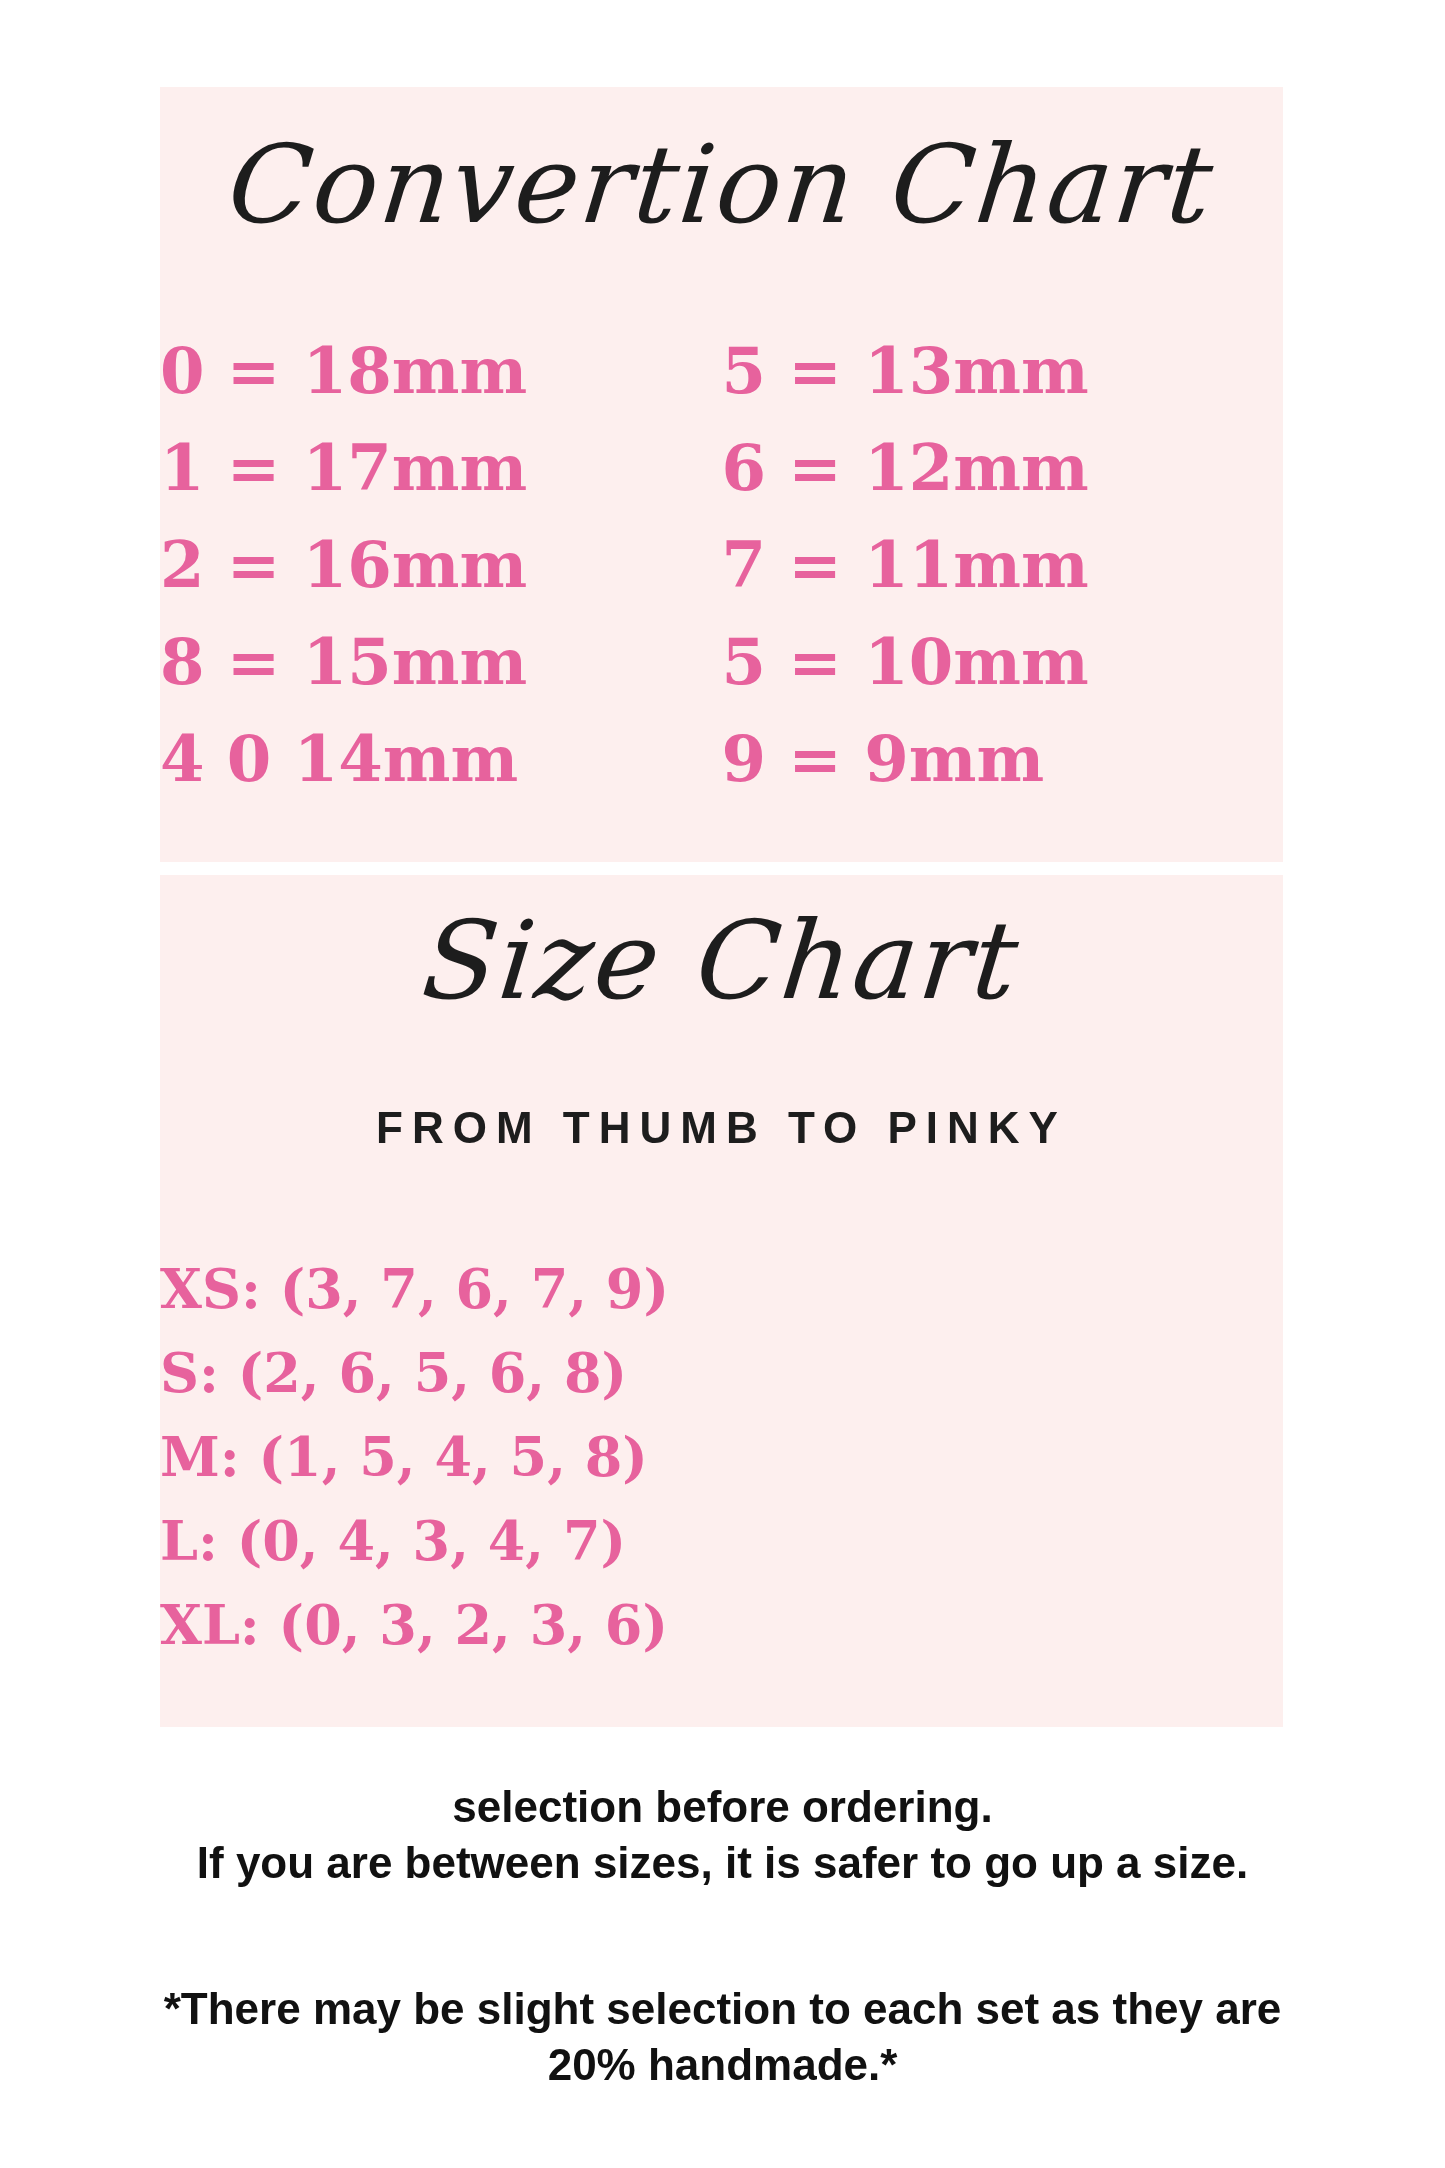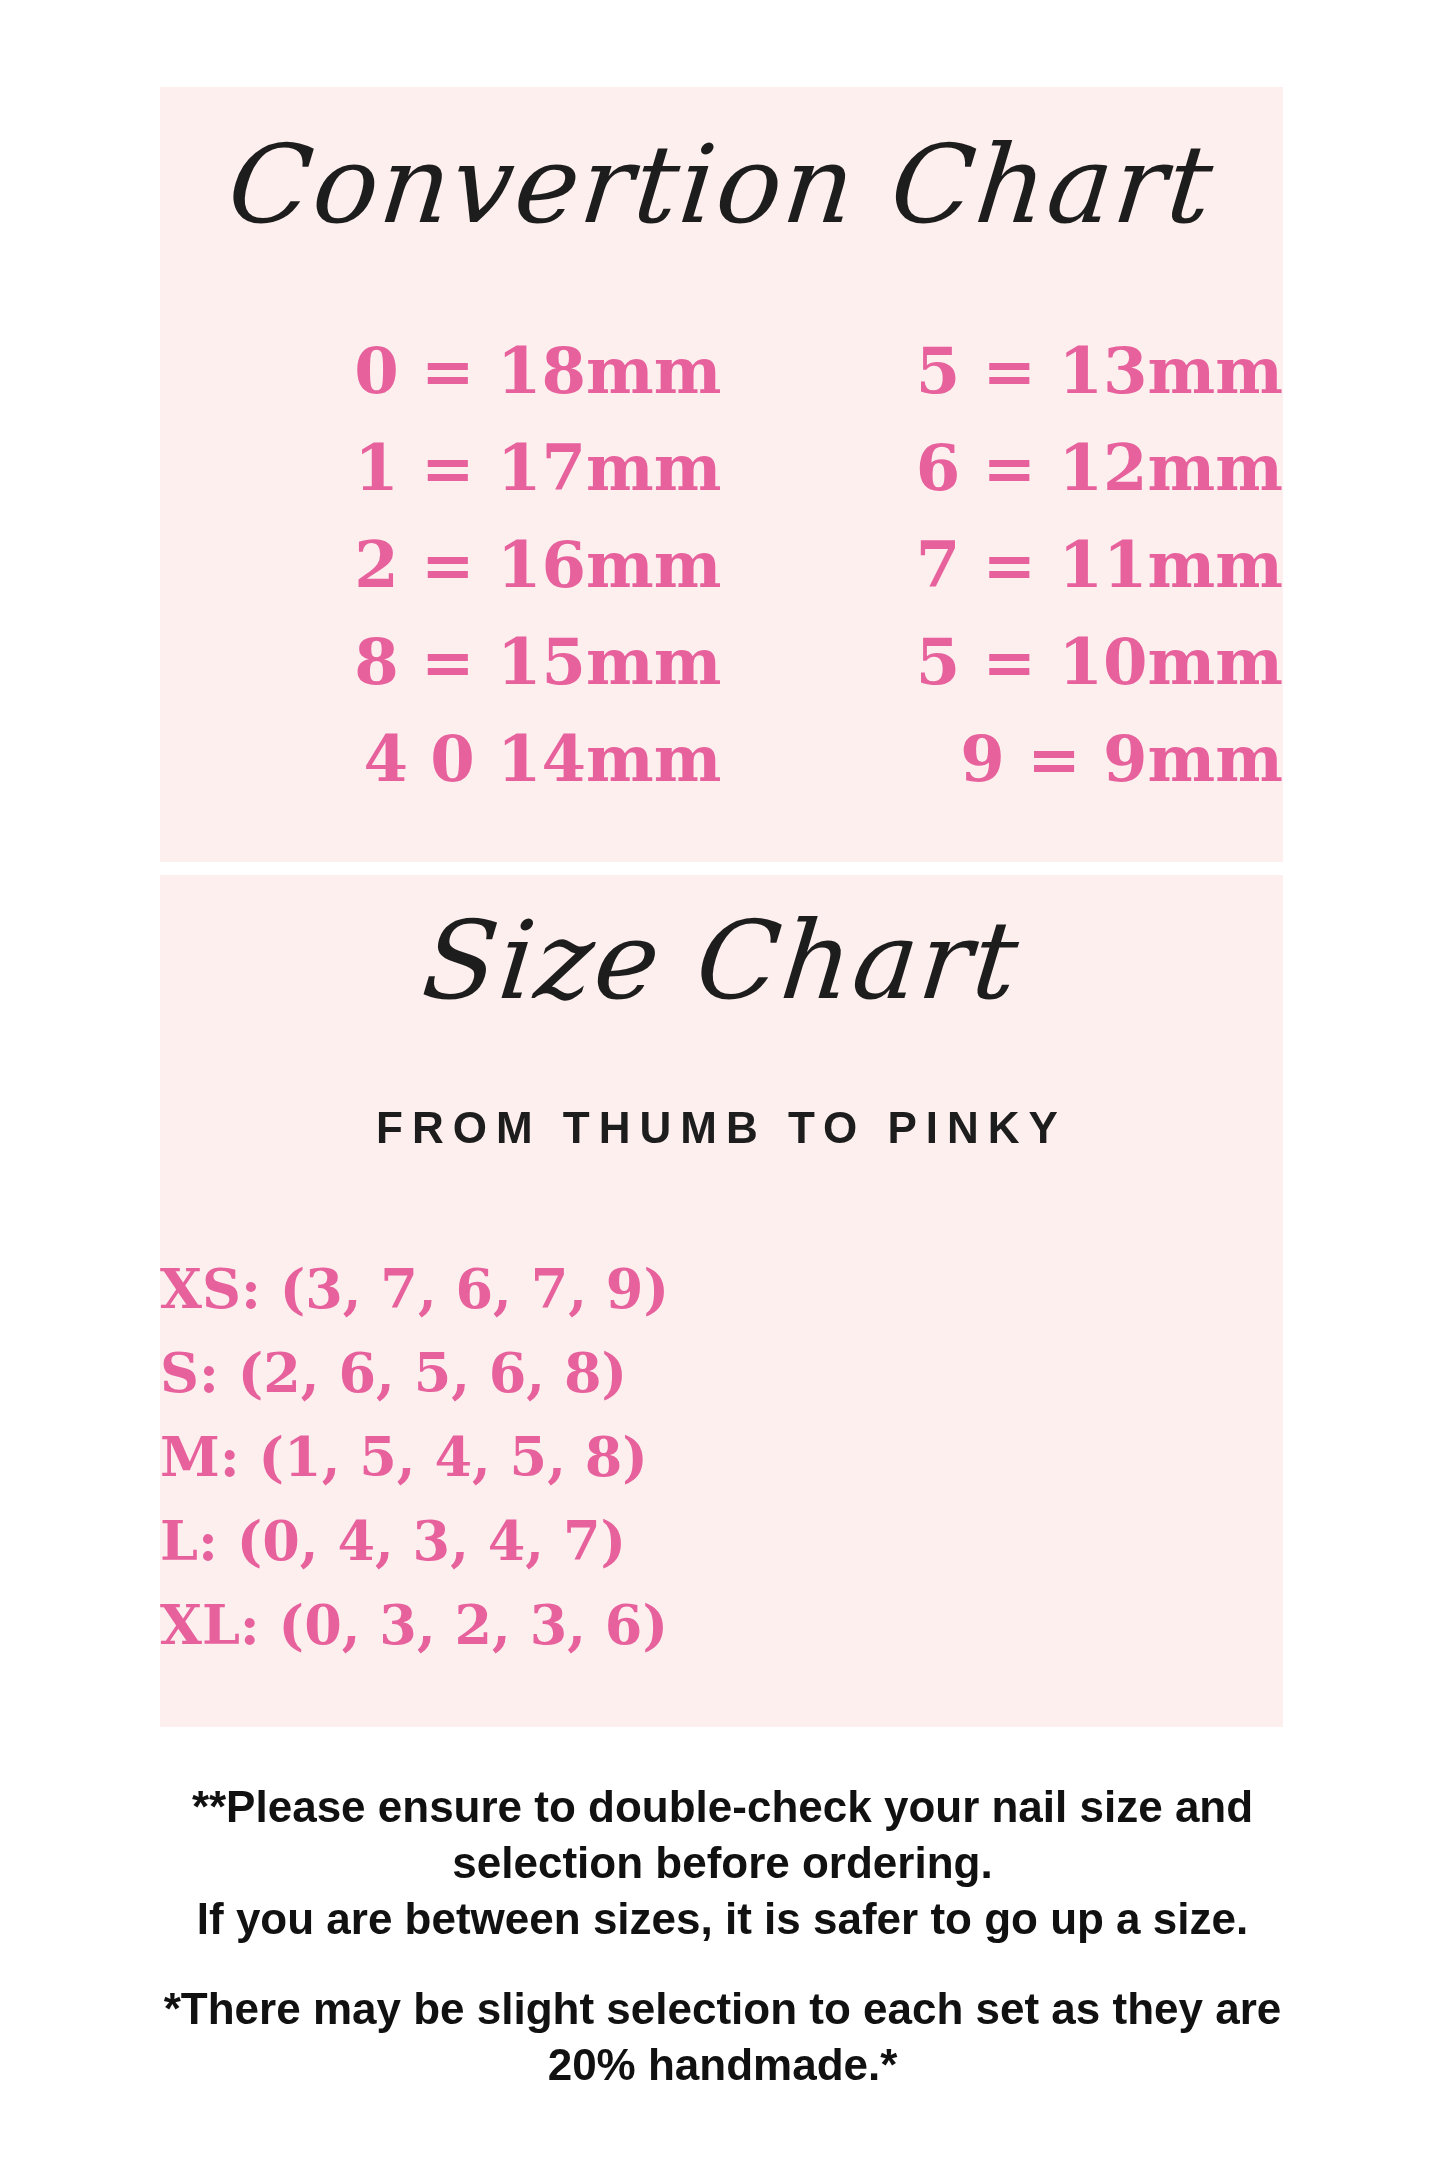--- a/index.html
+++ b/index.html
@@ -49,21 +49,21 @@
 
   .conv-columns {
     position: absolute;
     top: 235px;
     left: 0;
     right: 0;
     display: flex;
   }
   .conv-col {
     flex: 1;
-    text-align: right;
+    text-align: left;
   }
   .conv-row {
     font-family: "DejaVu Serif", serif;
     font-weight: bold;
     font-size: 64px;
     line-height: 97px;
     color: #e7629d;
     white-space: nowrap;
   }
   .size-subtitle {
@@ -142,21 +142,20 @@
     <div class="size-list">
       <div class="size-row">XS: (3, 7, 6, 7, 9)</div>
       <div class="size-row">S: (2, 6, 5, 6, 8)</div>
       <div class="size-row">M: (1, 5, 4, 5, 8)</div>
       <div class="size-row">L: (0, 4, 3, 4, 7)</div>
       <div class="size-row">XL: (0, 3, 2, 3, 6)</div>
     </div>
   </div>
 
   <div class="footer" id="footer-note-1">
-    <div class="footer-line">**Please ensure to double-check your nail size and</div>
     <div class="footer-line">selection before ordering.</div>
     <div class="footer-line">If you are between sizes, it is safer to go up a size.</div>
   </div>
 
   <div class="footer" id="footer-note-2">
     <div class="footer-line">*There may be slight selection to each set as they are</div>
     <div class="footer-line">20% handmade.*</div>
   </div>
 
 </div>

